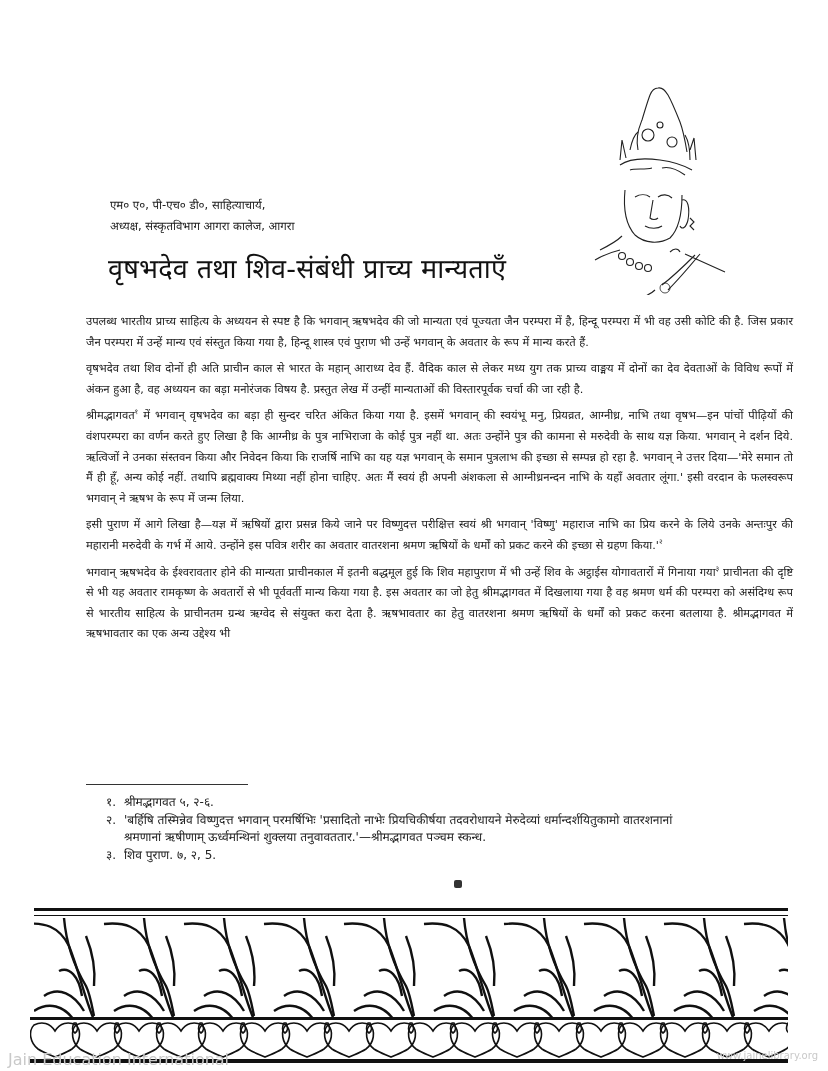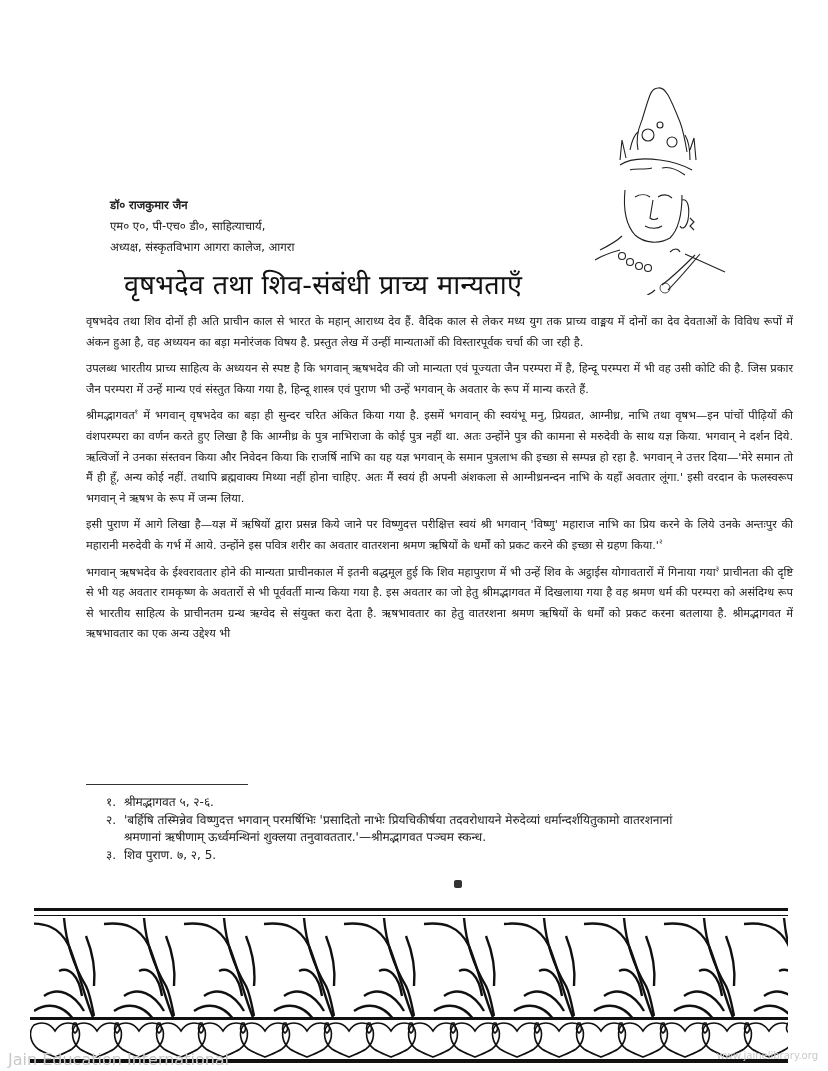--- a/index.html
+++ b/index.html
@@ -6,21 +6,21 @@
   body {
     width: 828px; height: 1071px; background: #ffffff; position: relative; overflow: hidden;
     font-family: "DejaVu Sans", sans-serif; color: #1a1a1a;
   }
   .page { position: absolute; inset: 0; }
   .illustration { position: absolute; left: 590px; top: 40px; width: 150px; height: 255px; }
   .author-block { position: absolute; left: 110px; top: 195px; font-size: 11.5px; line-height: 21px; color: #222; }
   .author-name { font-weight: bold; }
   .title {
     position: absolute; left: 108px; top: 252px; font-size: 27px; line-height: 34px;
-    font-weight: normal; color: #111; letter-spacing: 0.2px; margin: 16px;
+    font-weight: normal; color: #111; letter-spacing: 0.2px; margin: 0;
   }
   .body-text { position: absolute; left: 86px; top: 312px; width: 707px; }
   .para {
     font-size: 11.3px; line-height: 20.6px; margin: 0 0 6px 0; text-align: justify; color: #1c1c1c;
   }
   sup { font-size: 7px; line-height: 0; }
   .fn-rule { position: absolute; left: 86px; top: 784px; width: 162px; height: 1px; background: #333; }
   .footnotes { position: absolute; left: 106px; top: 794px; width: 690px; font-size: 12px; line-height: 17.5px; color: #222; }
   .fn { margin: 0; }
   .fn-num { display: inline-block; width: 18px; }
@@ -59,30 +59,29 @@
       <circle cx="40" cy="222" r="3.5"></circle>
       <circle cx="49" cy="226" r="3.5"></circle>
       <circle cx="58" cy="228" r="3.5"></circle>
     <path d="M80 212 C84 208 88 208 90 212"></path>
     <path d="M105 215 C95 225 85 235 72 245 M110 214 C100 226 90 238 78 250 M95 214 L135 232"></path>
     <path d="M40 265 C50 258 60 255 65 250"></path>
     <circle cx="75" cy="248" r="5" stroke-width="0.8"></circle>
   </svg>
 
   <div class="author-block">
-    <div class="author-name">डॉ० राजकुमार जैन</div>
     <div>एम० ए०, पी-एच० डी०, साहित्याचार्य,</div>
     <div>अध्यक्ष, संस्कृतविभाग आगरा कालेज, आगरा</div>
   </div>
 
   <h1 class="title">वृषभदेव तथा शिव-संबंधी प्राच्य मान्यताएँ</h1>
 
   <div class="body-text">
+    <p class="para">उपलब्ध भारतीय प्राच्य साहित्य के अध्ययन से स्पष्ट है कि भगवान् ऋषभदेव की जो मान्यता एवं पूज्यता जैन परम्परा में है, हिन्दू परम्परा में भी वह उसी कोटि की है. जिस प्रकार जैन परम्परा में उन्हें मान्य एवं संस्तुत किया गया है, हिन्दू शास्त्र एवं पुराण भी उन्हें भगवान् के अवतार के रूप में मान्य करते हैं.</p>
     <p class="para">वृषभदेव तथा शिव दोनों ही अति प्राचीन काल से भारत के महान् आराध्य देव हैं. वैदिक काल से लेकर मध्य युग तक प्राच्य वाङ्मय में दोनों का देव देवताओं के विविध रूपों में अंकन हुआ है, वह अध्ययन का बड़ा मनोरंजक विषय है. प्रस्तुत लेख में उन्हीं मान्यताओं की विस्तारपूर्वक चर्चा की जा रही है.</p>
-    <p class="para">उपलब्ध भारतीय प्राच्य साहित्य के अध्ययन से स्पष्ट है कि भगवान् ऋषभदेव की जो मान्यता एवं पूज्यता जैन परम्परा में है, हिन्दू परम्परा में भी वह उसी कोटि की है. जिस प्रकार जैन परम्परा में उन्हें मान्य एवं संस्तुत किया गया है, हिन्दू शास्त्र एवं पुराण भी उन्हें भगवान् के अवतार के रूप में मान्य करते हैं.</p>
     <p class="para"><span>श्रीमद्भागवत</span><sup>१</sup><span> में भगवान् वृषभदेव का बड़ा ही सुन्दर चरित अंकित किया गया है. इसमें भगवान् की स्वयंभू मनु, प्रियव्रत, आग्नीध्र, नाभि तथा वृषभ—इन पांचों पीढ़ियों की वंशपरम्परा का वर्णन करते हुए लिखा है कि आग्नीध्र के पुत्र नाभिराजा के कोई पुत्र नहीं था. अतः उन्होंने पुत्र की कामना से मरुदेवी के साथ यज्ञ किया. भगवान् ने दर्शन दिये. ऋत्विजों ने उनका संस्तवन किया और निवेदन किया कि राजर्षि नाभि का यह यज्ञ भगवान् के समान पुत्रलाभ की इच्छा से सम्पन्न हो रहा है. भगवान् ने उत्तर दिया—'मेरे समान तो मैं ही हूँ, अन्य कोई नहीं. तथापि ब्रह्मवाक्य मिथ्या नहीं होना चाहिए. अतः मैं स्वयं ही अपनी अंशकला से आग्नीध्रनन्दन नाभि के यहाँ अवतार लूंगा.' इसी वरदान के फलस्वरूप भगवान् ने ऋषभ के रूप में जन्म लिया.</span></p>
     <p class="para"><span>इसी पुराण में आगे लिखा है—यज्ञ में ऋषियों द्वारा प्रसन्न किये जाने पर विष्णुदत्त परीक्षित्त स्वयं श्री भगवान् 'विष्णु' महाराज नाभि का प्रिय करने के लिये उनके अन्तःपुर की महारानी मरुदेवी के गर्भ में आये. उन्होंने इस पवित्र शरीर का अवतार वातरशना श्रमण ऋषियों के धर्मों को प्रकट करने की इच्छा से ग्रहण किया.'</span><sup>२</sup><span></span></p>
     <p class="para"><span>भगवान् ऋषभदेव के ईश्वरावतार होने की मान्यता प्राचीनकाल में इतनी बद्धमूल हुई कि शिव महापुराण में भी उन्हें शिव के अट्ठाईस योगावतारों में गिनाया गया</span><sup>३</sup><span> प्राचीनता की दृष्टि से भी यह अवतार रामकृष्ण के अवतारों से भी पूर्ववर्ती मान्य किया गया है. इस अवतार का जो हेतु श्रीमद्भागवत में दिखलाया गया है वह श्रमण धर्म की परम्परा को असंदिग्ध रूप से भारतीय साहित्य के प्राचीनतम ग्रन्थ ऋग्वेद से संयुक्त करा देता है. ऋषभावतार का हेतु वातरशना श्रमण ऋषियों के धर्मों को प्रकट करना बतलाया है. श्रीमद्भागवत में ऋषभावतार का एक अन्य उद्देश्य भी</span></p>
   </div>
 
   <div class="fn-rule"></div>
 
   <div class="footnotes">
     <p class="fn"><span class="fn-num">१.</span><span>श्रीमद्भागवत ५, २-६.</span></p>
     <p class="fn"><span class="fn-num">२.</span><span>'बर्हिषि तस्मिन्नेव विष्णुदत्त भगवान् परमर्षिभिः 'प्रसादितो नाभेः प्रियचिकीर्षया तदवरोधायने मेरुदेव्यां धर्मान्दर्शयितुकामो वातरशनानां</span></p>

